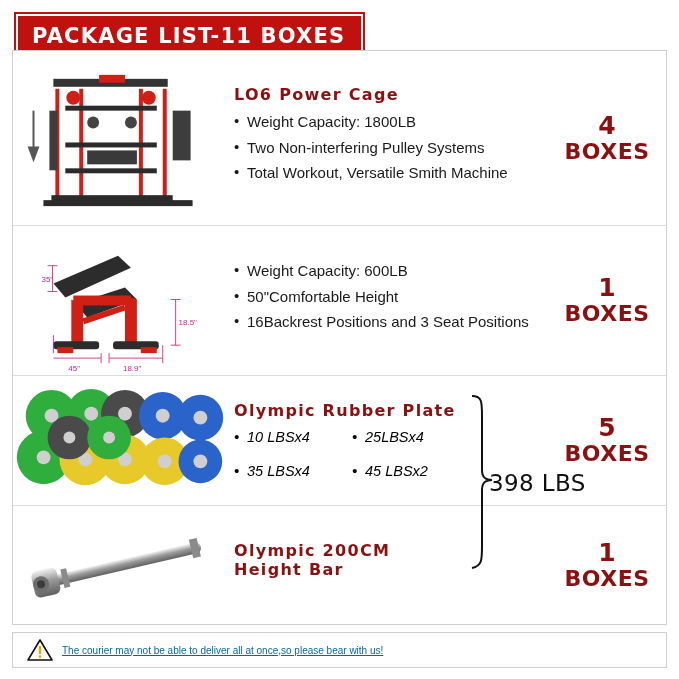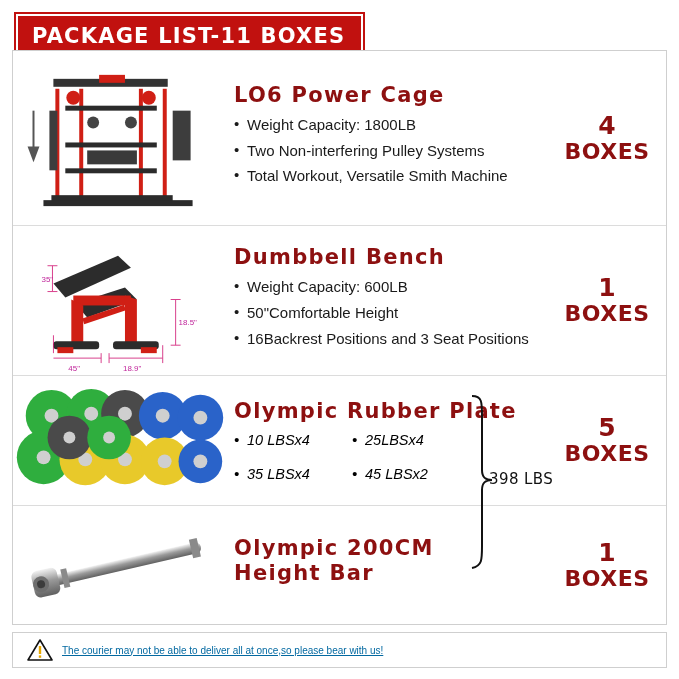--- a/index.html
+++ b/index.html
@@ -89,21 +89,21 @@
   }
   .qty-word {
     font-size: 22px;
     font-weight: bold;
     display: block;
     letter-spacing: 0.5px;
   }
 
   .item-title {
     color: #8d1010;
-    font-size: 21px;
+    font-size: 16px;
     font-weight: bold;
     letter-spacing: 1.3px;
     font-family: "DejaVu Sans", sans-serif;
     margin-bottom: 8px;
     line-height: 1.18;
   }
   .bullets {
     margin: 0;
     padding: 0;
     list-style: none;
@@ -152,21 +152,21 @@
     left: 466px;
     top: 392px;
     width: 130px;
     height: 180px;
     pointer-events: none;
   }
   .brace-label {
     position: absolute;
     left: 489px;
     top: 470px;
-    font-size: 15px;
+    font-size: 23px;
     color: #111;
     font-family: "DejaVu Sans", sans-serif;
     letter-spacing: 0.4px;
   }
 
   
   .footer {
     position: absolute;
     left: 12px;
     top: 632px;
@@ -273,21 +273,20 @@
               <path d="M39 40 L39 66"></path>
             </g>
             <text x="28" y="56" font-size="8" fill="#c0269b" font-family="Liberation Sans, sans-serif">35"</text>
             <text x="166" y="100" font-size="8" fill="#c0269b" font-family="Liberation Sans, sans-serif">18.5"</text>
             <text x="55" y="146" font-size="8" fill="#c0269b" font-family="Liberation Sans, sans-serif">45"</text>
             <text x="110" y="146" font-size="8" fill="#c0269b" font-family="Liberation Sans, sans-serif">18.9"</text>
           </g>
         </svg>
       </div>
       <div class="text-cell">
-        <div class="item-title">Dumbbell  Bench</div>
         <ul class="bullets">
           <li>Weight Capacity: 600LB</li>
           <li>50"Comfortable Height</li>
           <li>16Backrest Positions and 3 Seat Positions</li>
         </ul>
       </div>
       <div class="qty-cell">
         <span class="qty-num">1</span>
         <span class="qty-word">BOXES</span>
       </div>

